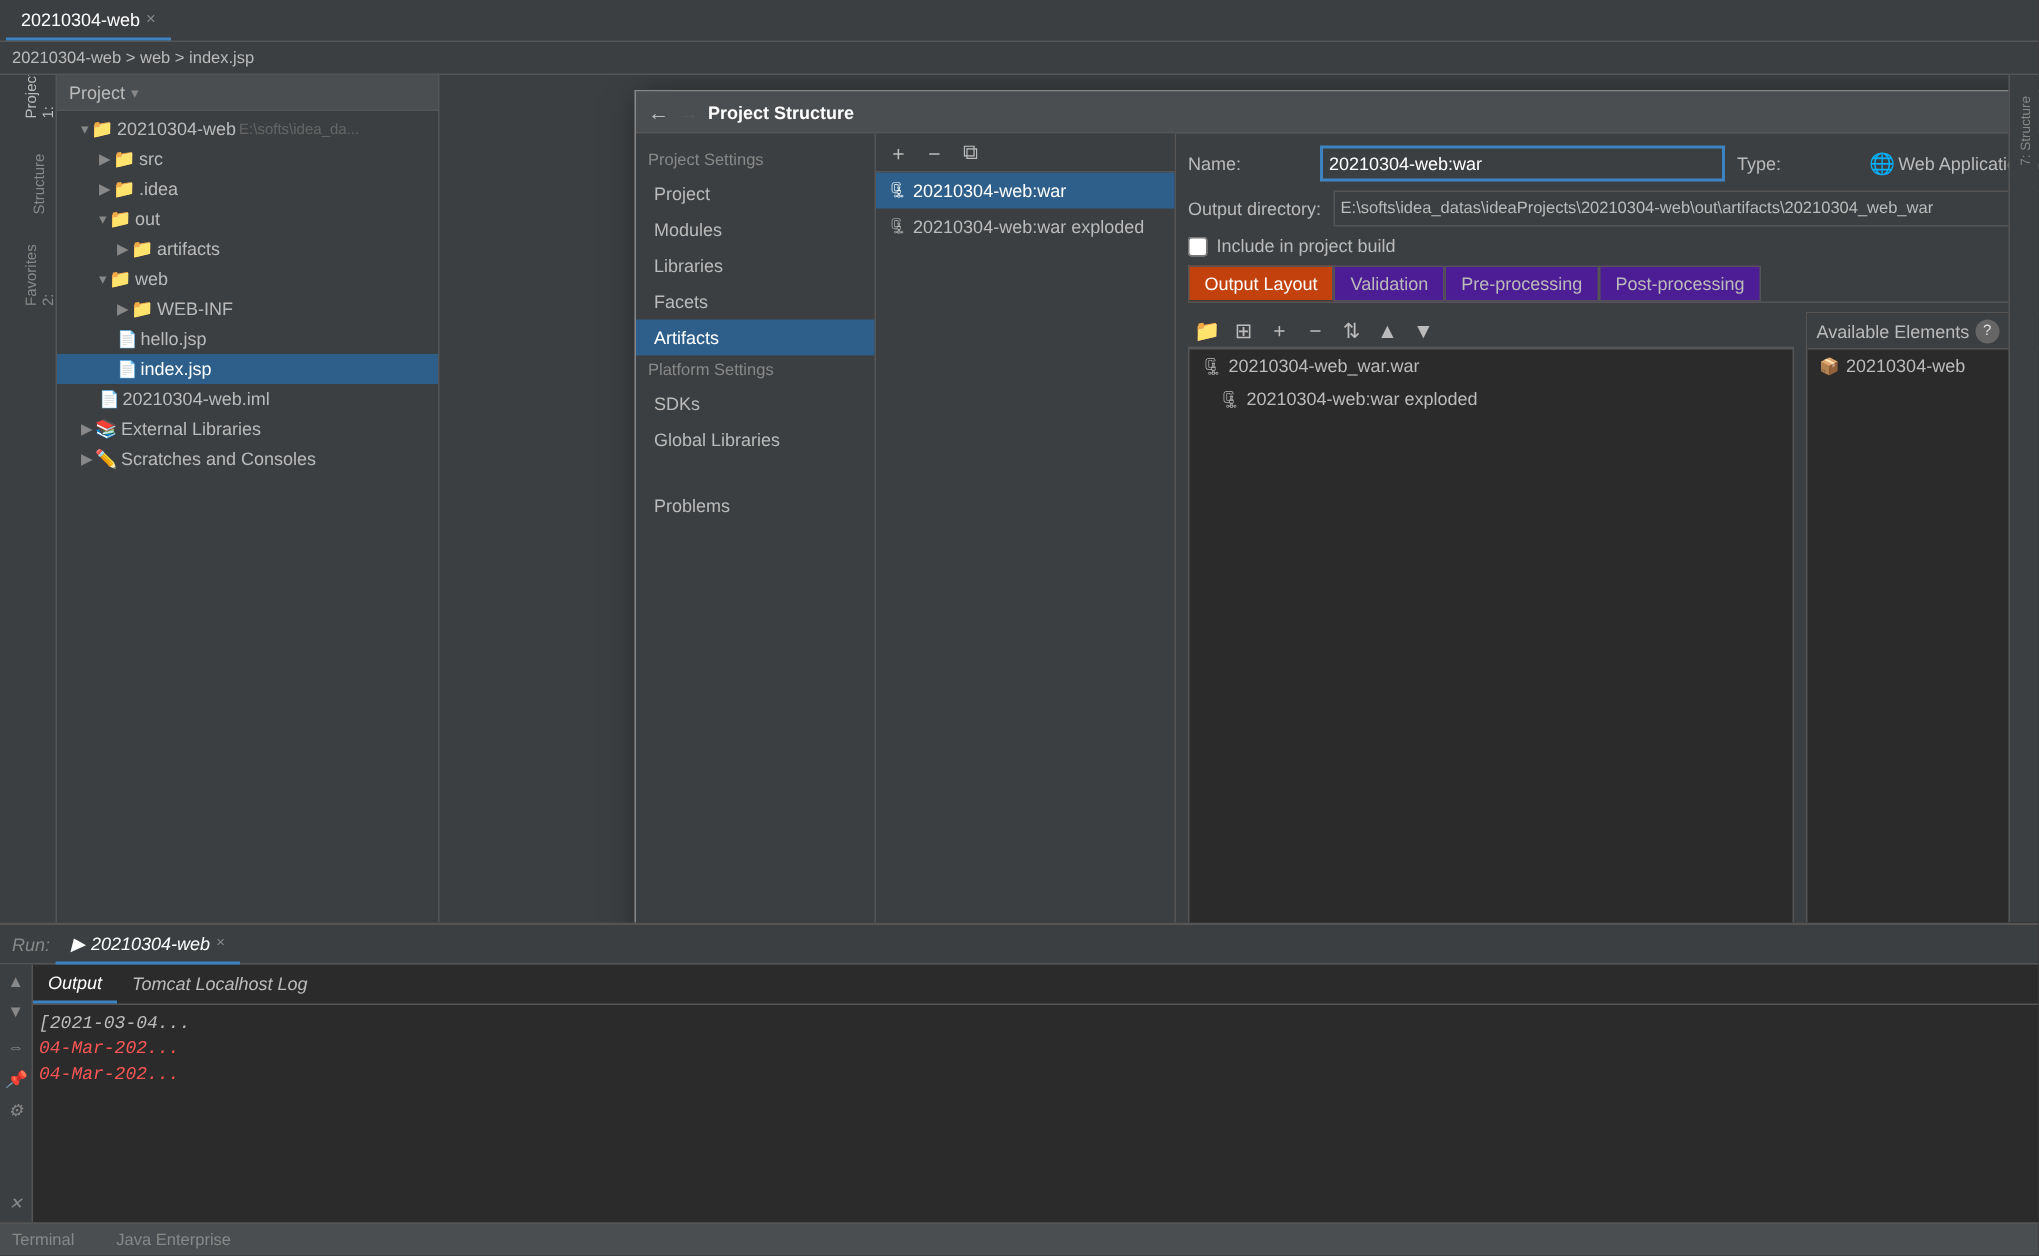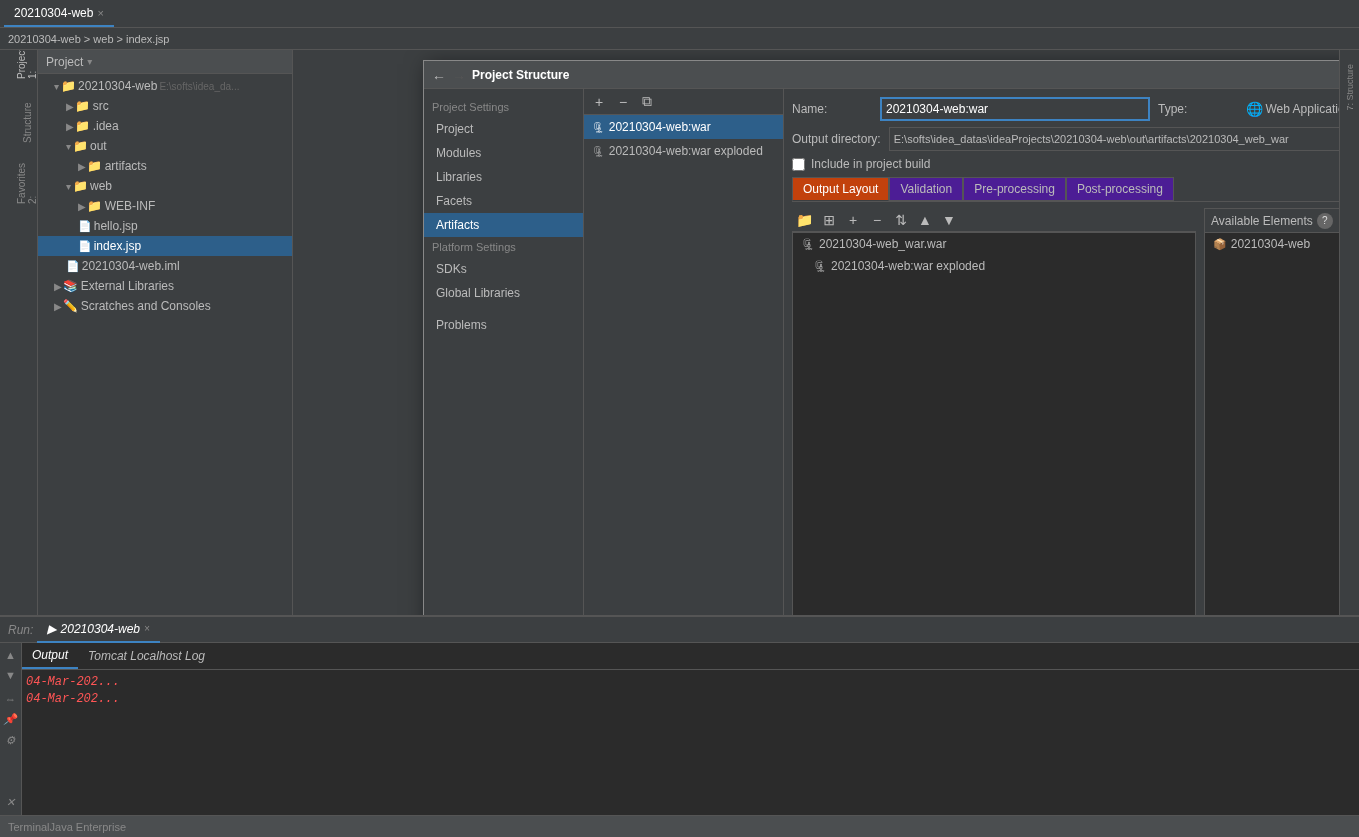--- a/index.html
+++ b/index.html
@@ -418,21 +418,21 @@
     
     .status-bar {
       height: 22px;
       background: #4b4e50;
       display: flex;
       align-items: center;
       padding: 0 8px;
       border-top: 1px solid #555;
       color: #888;
       font-size: 11px;
-      gap: 0;
+      gap: 28px;
     }
     .s-icon {
       color: #888;
       font-size: 11px;
       cursor: pointer;
       padding: 2px;
     }
 
     .help-icon {
       width: 16px; height: 16px;
@@ -555,21 +555,21 @@
           <div class="dialog-nav">
             <div class="dialog-nav-section">Project Settings</div>
             <div class="dialog-nav-item">Project</div>
             <div class="dialog-nav-item">Modules</div>
             <div class="dialog-nav-item">Libraries</div>
             <div class="dialog-nav-item">Facets</div>
             <div class="dialog-nav-item active">Artifacts</div>
             <div class="dialog-nav-section">Platform Settings</div>
             <div class="dialog-nav-item">SDKs</div>
             <div class="dialog-nav-item">Global Libraries</div>
-            <div class="dialog-nav-item" style="margin-top:8px;">Problems</div>
+            <div class="dialog-nav-item" style="margin-top:20px;">Problems</div>
           </div>
 
           <div class="artifacts-list-panel">
             <div class="artifacts-toolbar">
               <button class="toolbar-btn">+</button>
               <button class="toolbar-btn">−</button>
               <button class="toolbar-btn">⧉</button>
             </div>
             <div class="artifact-item selected">
               <span style="font-size:10px;">🗜</span>
@@ -678,20 +678,21 @@
         <div class="s-icon">⚙</div>
         <div class="s-icon" style="margin-top:auto;">✕</div>
       </div>
       <div style="display:flex;flex-direction:column;flex:1;">
 
         <div style="display:flex;border-bottom:1px solid #555;align-items:center;">
           <div class="bottom-tab active">Output</div>
           <div class="bottom-tab">Tomcat Localhost Log</div>
         </div>
         <div class="bottom-log">
+          <div class="log-line">[2021-03-04...</div>
           <div class="log-line red">04-Mar-202...</div>
           <div class="log-line red">04-Mar-202...</div>
         </div>
       </div>
     </div>
   </div>
 
   <div class="status-bar">
     <span>Terminal</span>
     <span>Java Enterprise</span>

